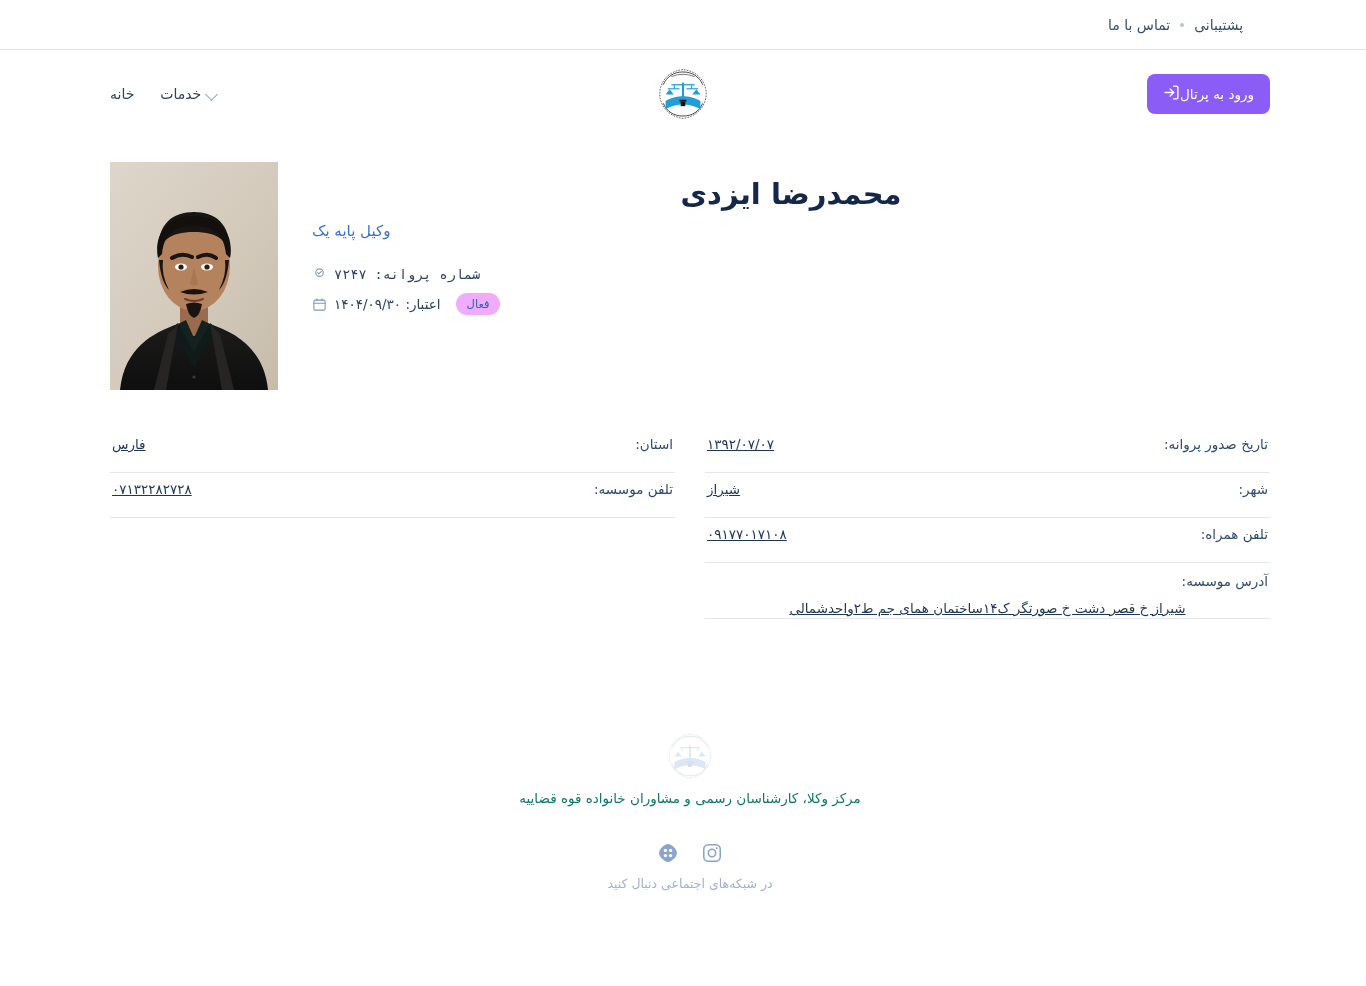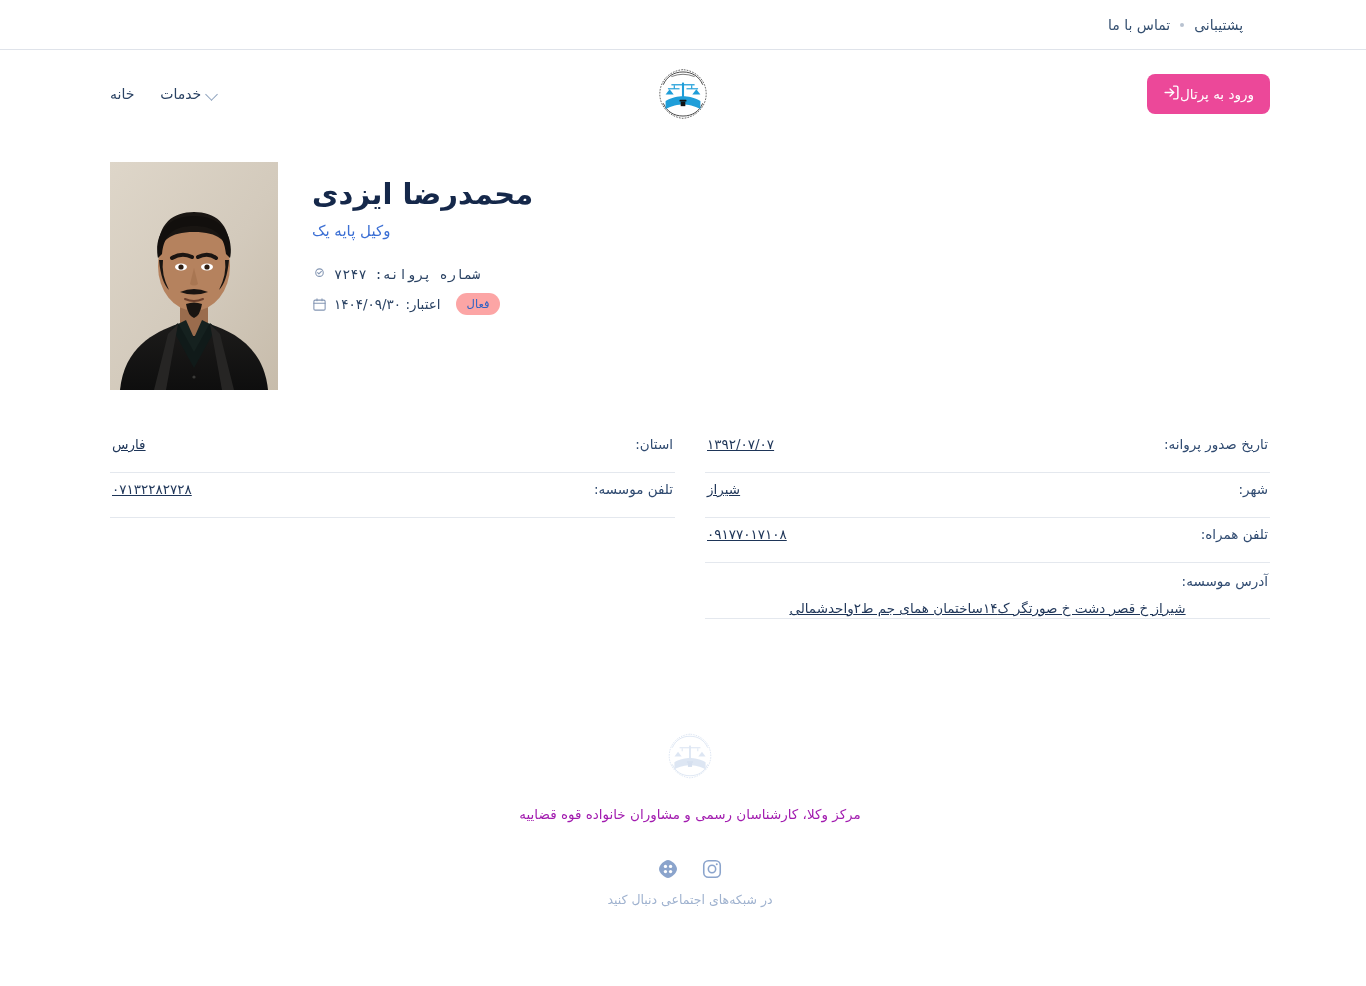--- a/index.html
+++ b/index.html
@@ -75,21 +75,21 @@
 
   .brand-logo {
     position: absolute;
     left: 50%;
     top: 50%;
     transform: translate(-50%, -50%);
     width: 58px; height: 58px;
   }
 
   .login-btn {
-    background: #ec4899;
+    background: #8b5cf6;
     color: #ffffff;
     border: none;
     border-radius: 8px;
     height: 40px;
     padding: 0 16px;
     font-size: 13.5px;
     font-family: inherit;
     display: flex;
     align-items: center;
     cursor: pointer;
@@ -122,41 +122,41 @@
   }
   .photo svg { display: block; width: 100%; height: 100%; }
 
   .headblock { order: 1; padding-top: 14px; text-align: left; width: 100%; }
   .pname {
     font-size: 29px;
     font-weight: bold;
     color: #15284a;
     letter-spacing: 0;
     line-height: 1.25;
-    text-align: left;
+    text-align: center;
   }
   .prole {
     font-size: 15px;
     color: #3b6fd4;
     margin-top: 10px;
     text-align: left;
   }
   .meta-row {
     display: flex;
     align-items: center;
     justify-content: flex-end;
     gap: 7px;
     font-size: 13.5px;
     color: #2a4263;
     margin-top: 10px;
   }
   .meta-row.first { margin-top: 26px; font-family: Liberation Mono, monospace; }
   .meta-icon { width: 15px; height: 15px; flex: 0 0 auto; opacity: .75; }
   .badge {
-    background: #fca5a5;
+    background: #f0abfc;
     color: #2f62c4;
     font-size: 11.5px;
     border-radius: 11px;
     padding: 4px 11px;
     margin-left: 8px;
     white-space: nowrap;
   }
 
   
   .details {
@@ -213,23 +213,23 @@
   }
   .footer-inner {
     width: 1160px;
     margin-right: auto;
     display: flex;
     flex-direction: column;
     align-items: center;
   }
   .footer-logo { width: 52px; height: 52px; opacity: .55; }
   .footer-title {
-    margin-top: 24px;
+    margin-top: 8px;
     font-size: 13.5px;
-    color: #a21caf;
+    color: #0f766e;
     white-space: nowrap;
   }
   .socials {
     margin-top: 36px;
     display: flex;
     gap: 22px;
     align-items: center;
     justify-content: center;
   }
   .social-icon {

